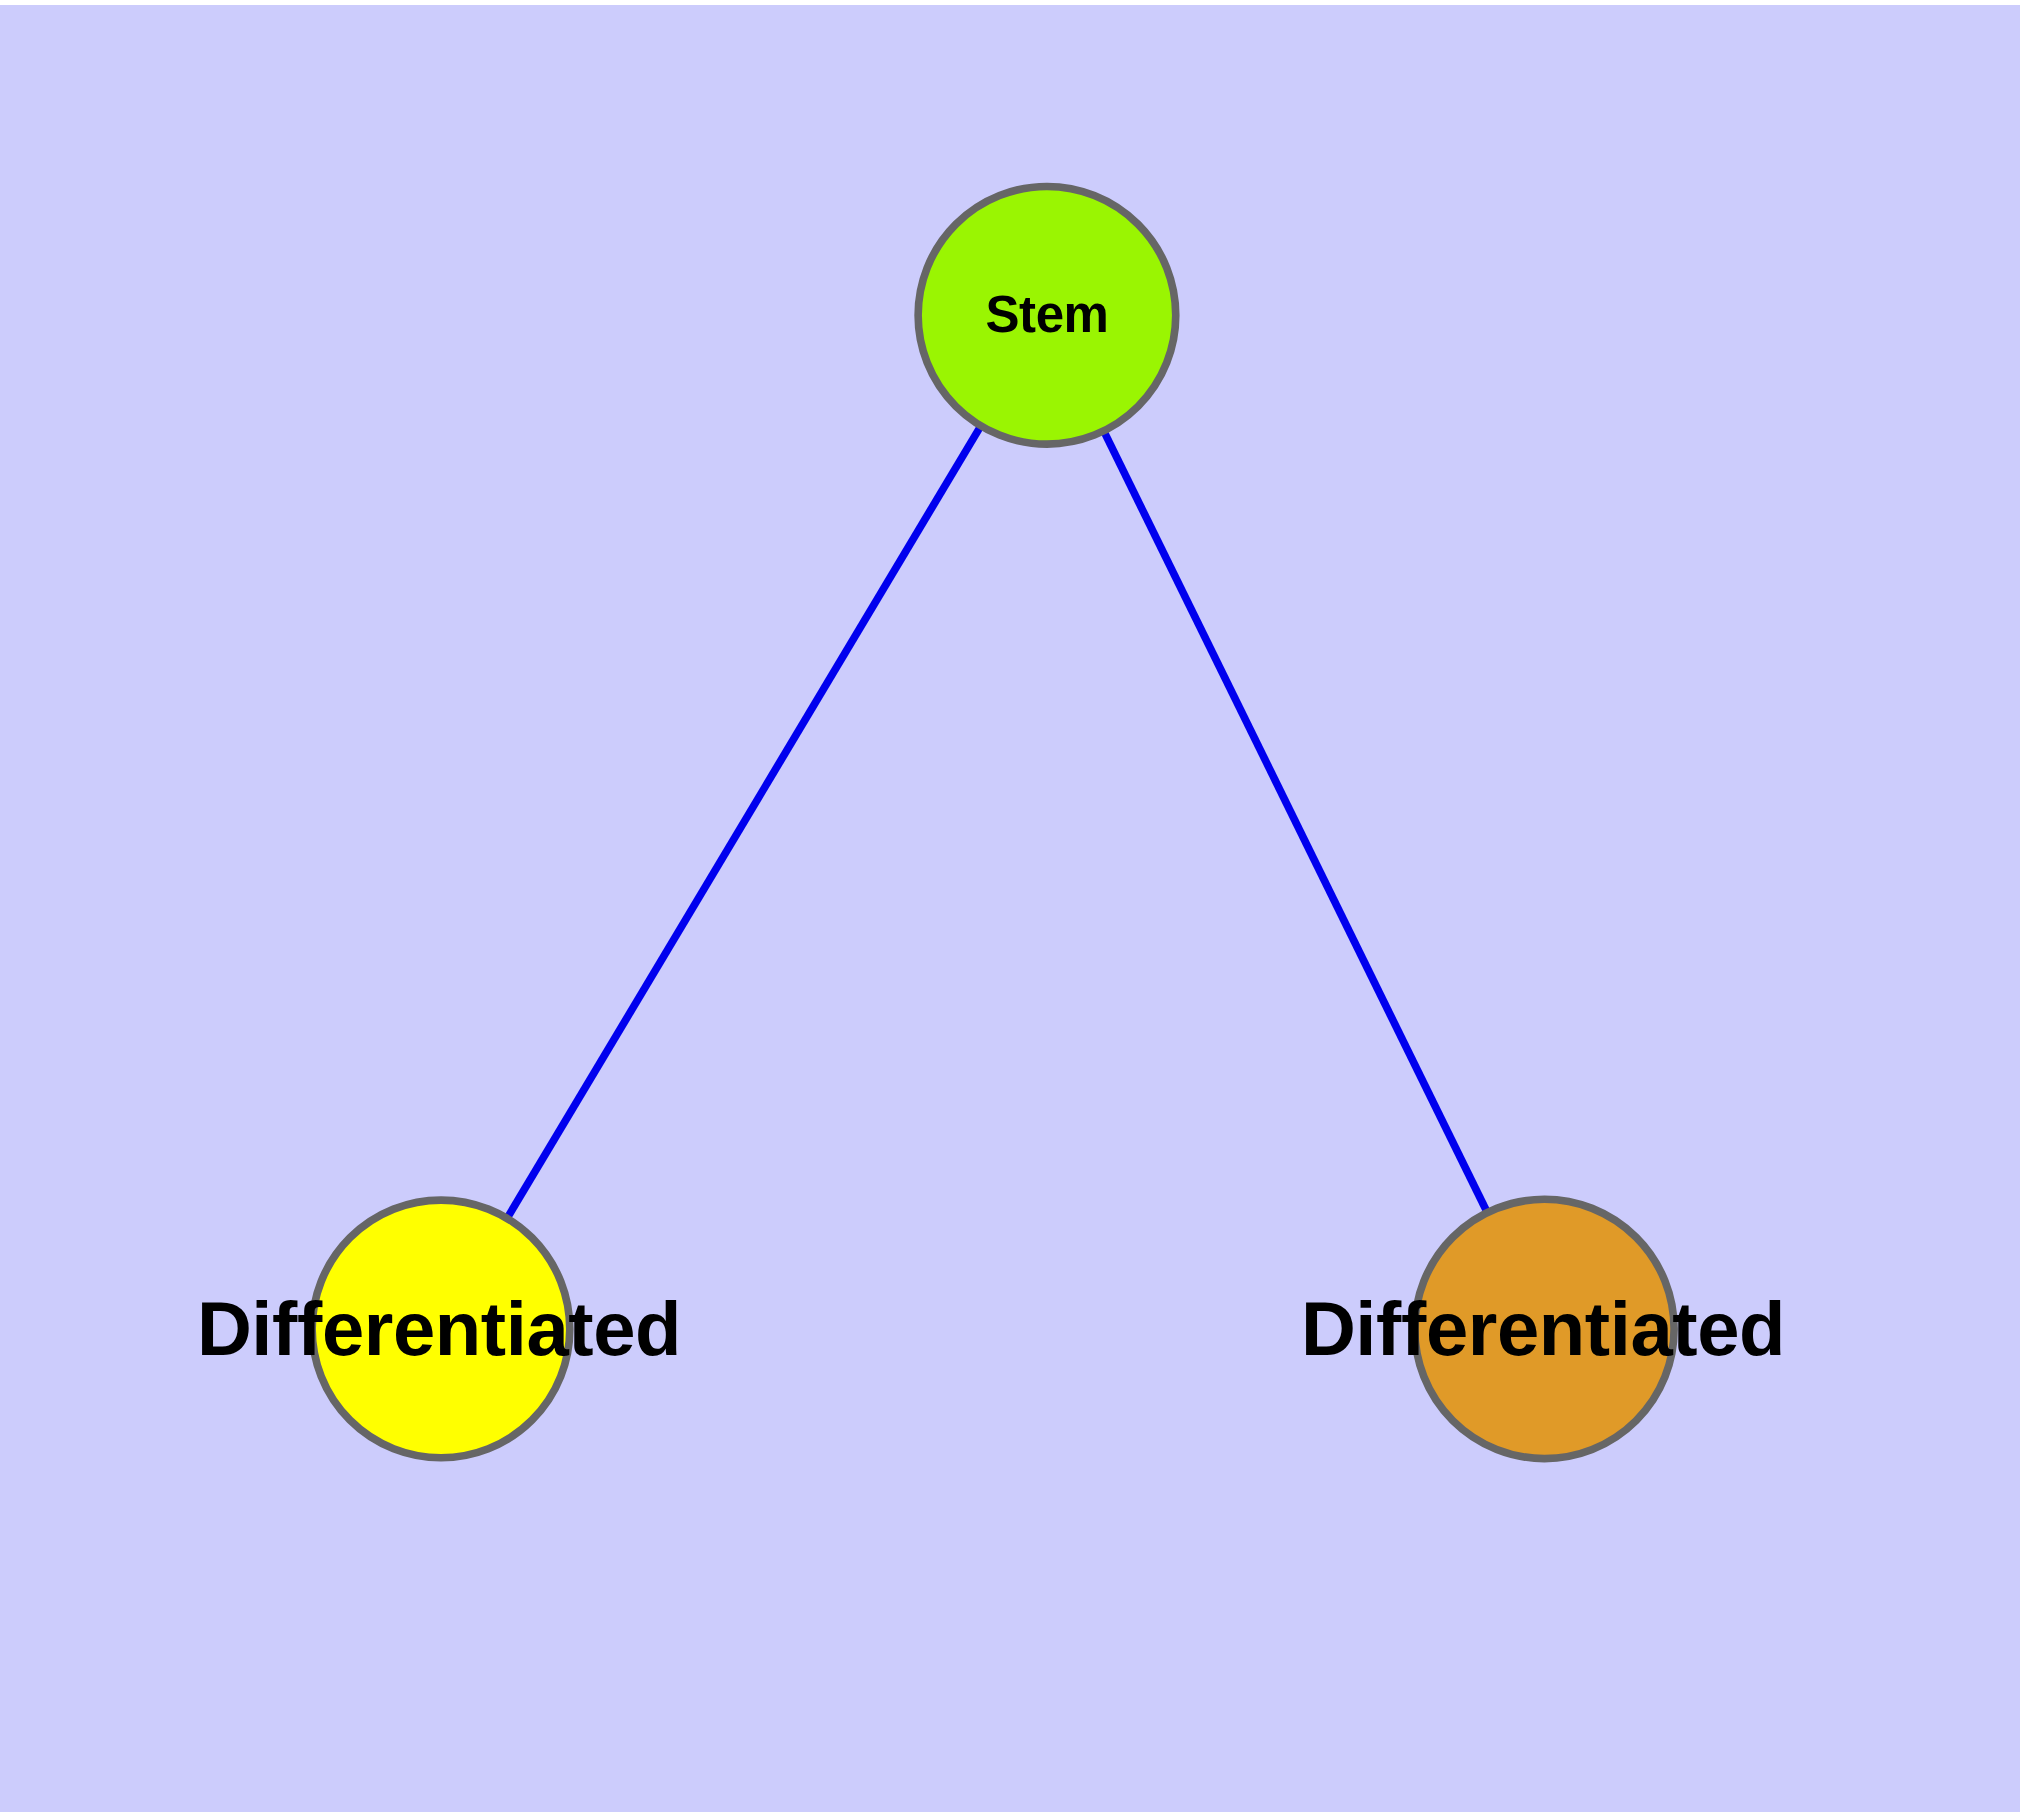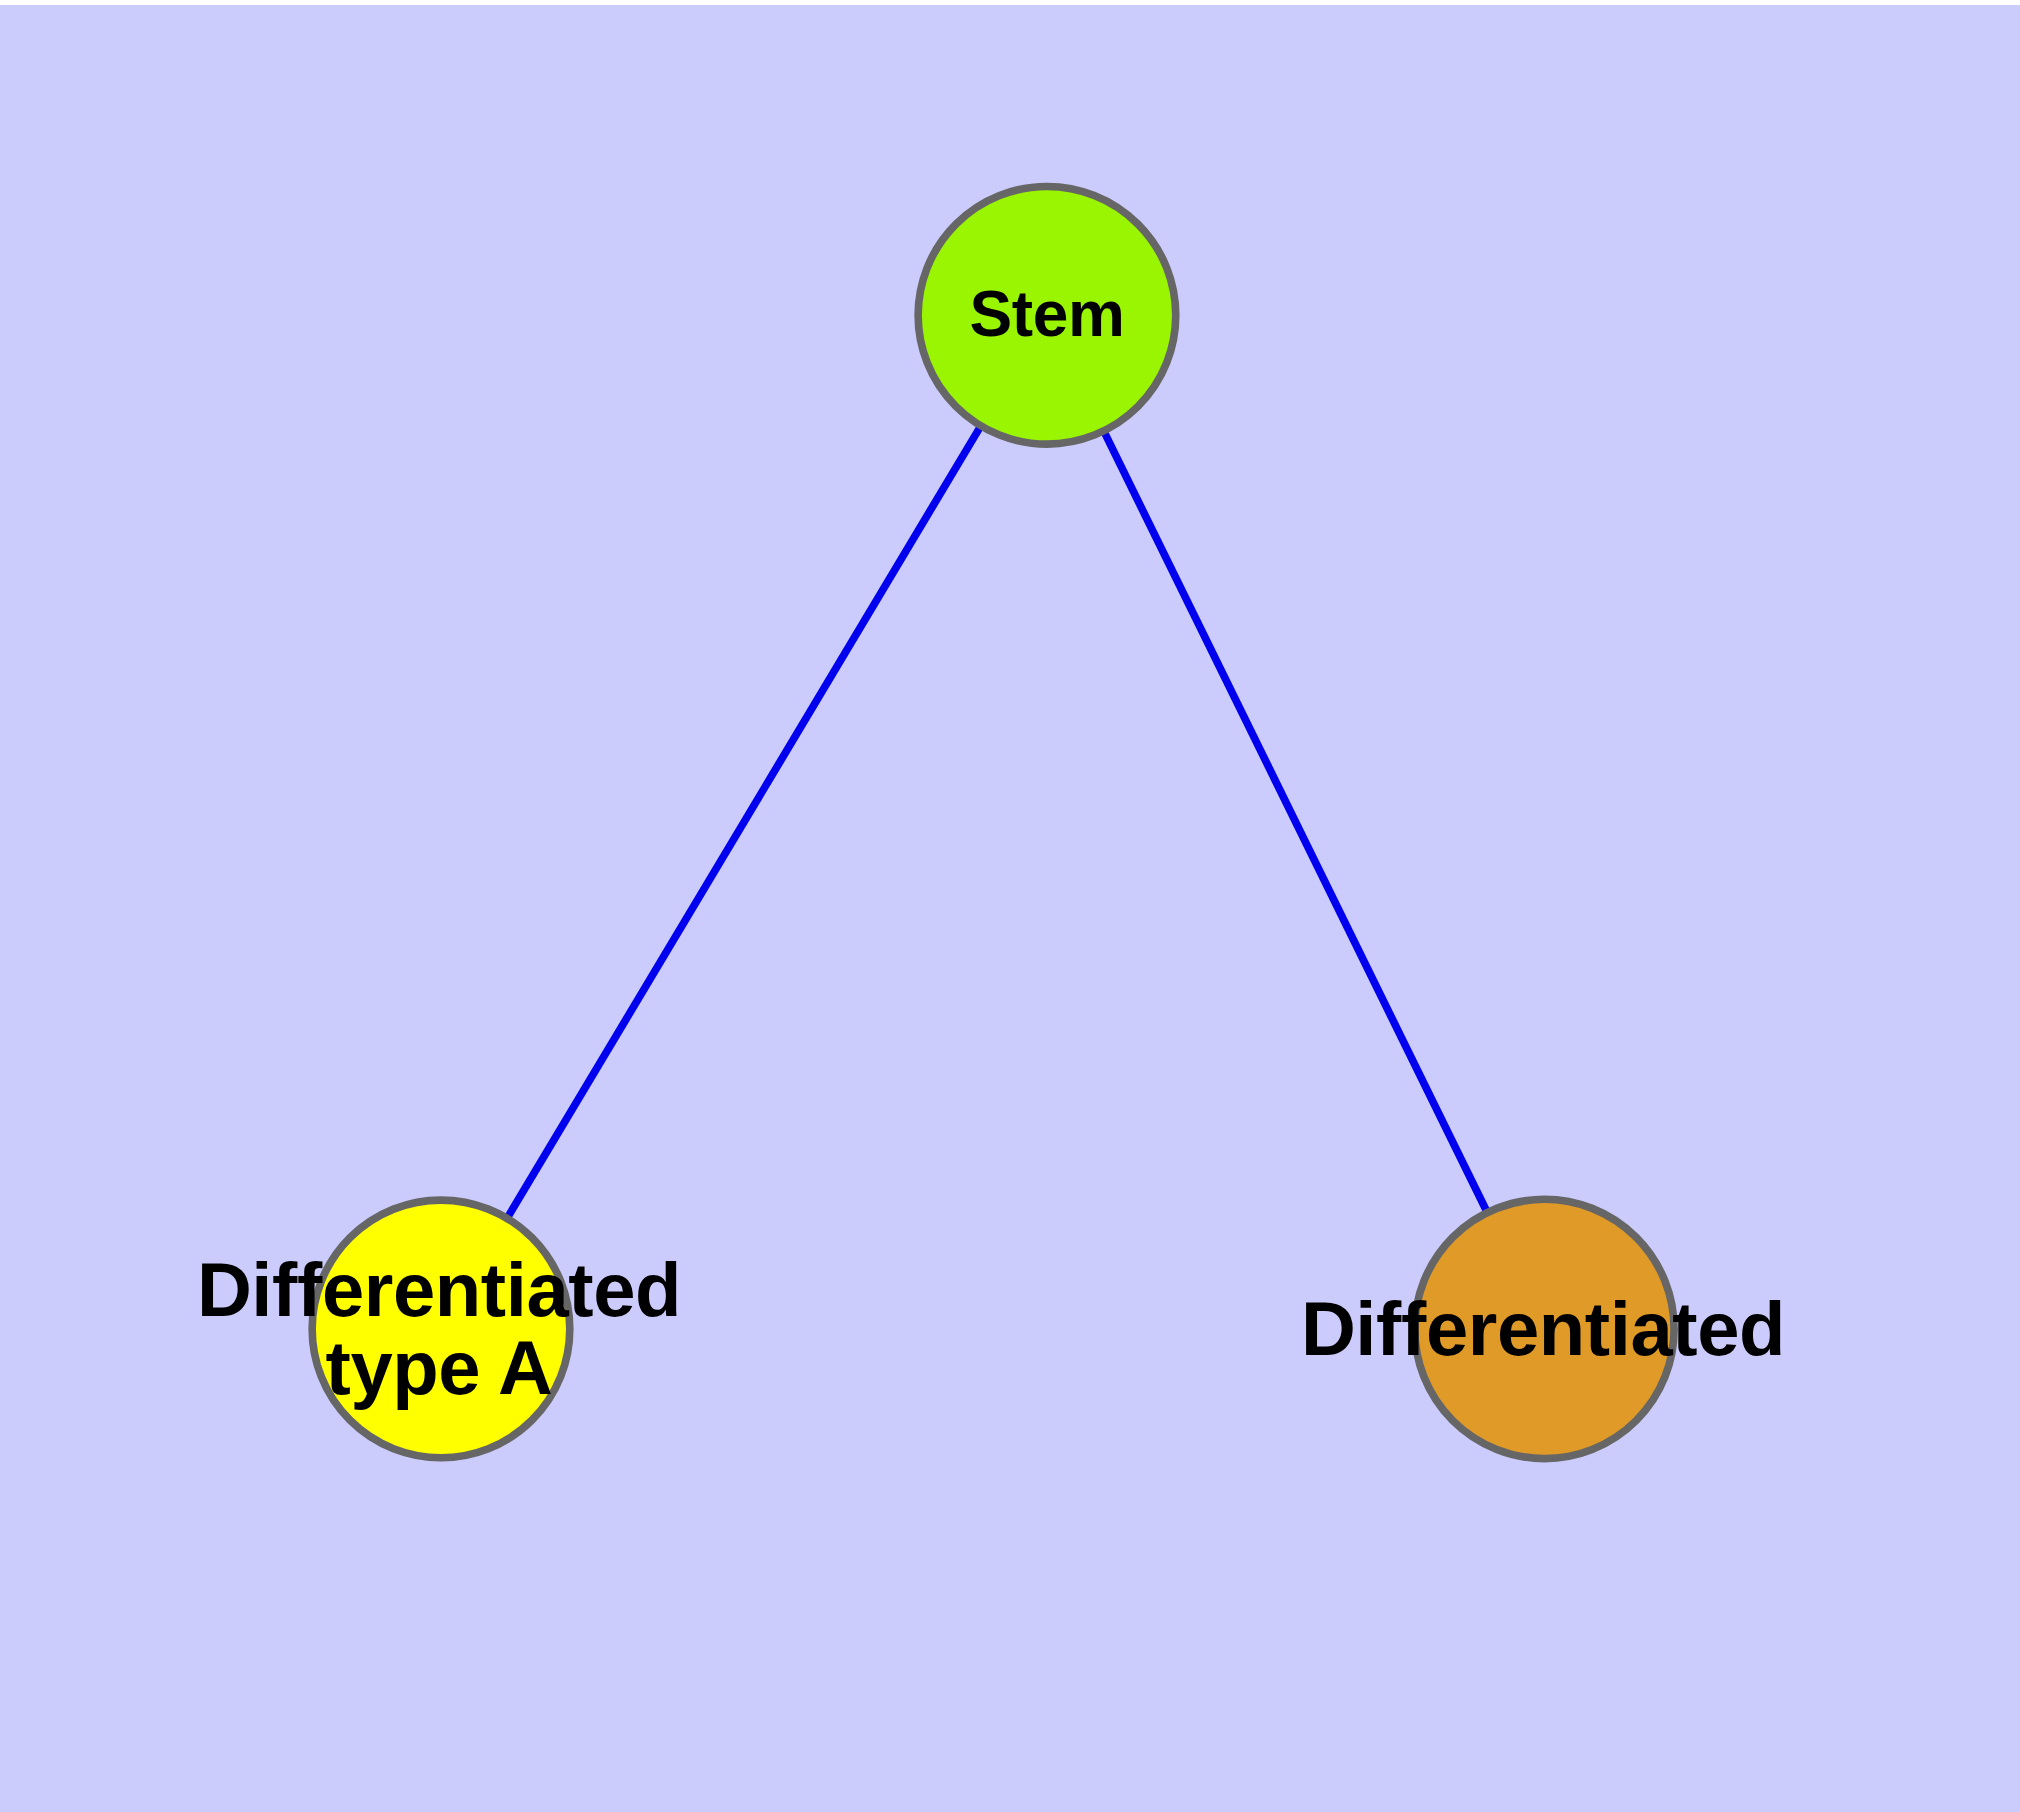--- a/index.html
+++ b/index.html
@@ -55,20 +55,20 @@
       <line x1="1157.0052872877177" y1="502.4638830823632" x2="597.9947127122823" y2="1437.5361169176367" stroke="#0000ee" stroke-width="9" stroke-linecap="butt"></line>
       <line x1="1301.970624007706" y1="508.4512202950874" x2="1754.588779781717" y2="1430.6510743082345" stroke="#0000ee" stroke-width="9" stroke-linecap="butt"></line>
     </g>
     <g>
       <circle cx="1235" cy="372" r="152" fill="#9af502" stroke="#666666" stroke-width="9"></circle>
       <circle cx="520" cy="1568" r="152" fill="#ffff00" stroke="#666666" stroke-width="9"></circle>
       <circle cx="1822" cy="1568" r="153" fill="#e09a28" stroke="#666666" stroke-width="9"></circle>
     </g>
   </svg>
 
-  <div class="node-label" style="left: 1047px; top: 315px; font-size: 64px; color: rgb(0, 0, 0);"><div>Stem</div></div>
+  <div class="node-label" style="left: 1047px; top: 315px; font-size: 51px; color: rgb(0, 0, 0);"><div>Stem</div></div>
 
-  <div class="node-label" style="left: 439px; top: 1329px; font-size: 76px; color: rgb(0, 0, 0);"><div>Differentiated</div><div>type A</div></div>
+  <div class="node-label" style="left: 439px; top: 1329px; font-size: 76px; color: rgb(0, 0, 0);"><div>Differentiated</div></div>
 
   <div class="node-label" style="left: 1543px; top: 1329px; font-size: 76px; color: rgb(0, 0, 0);"><div>Differentiated</div></div>
 
 </div>
 
 
 </body></html>

